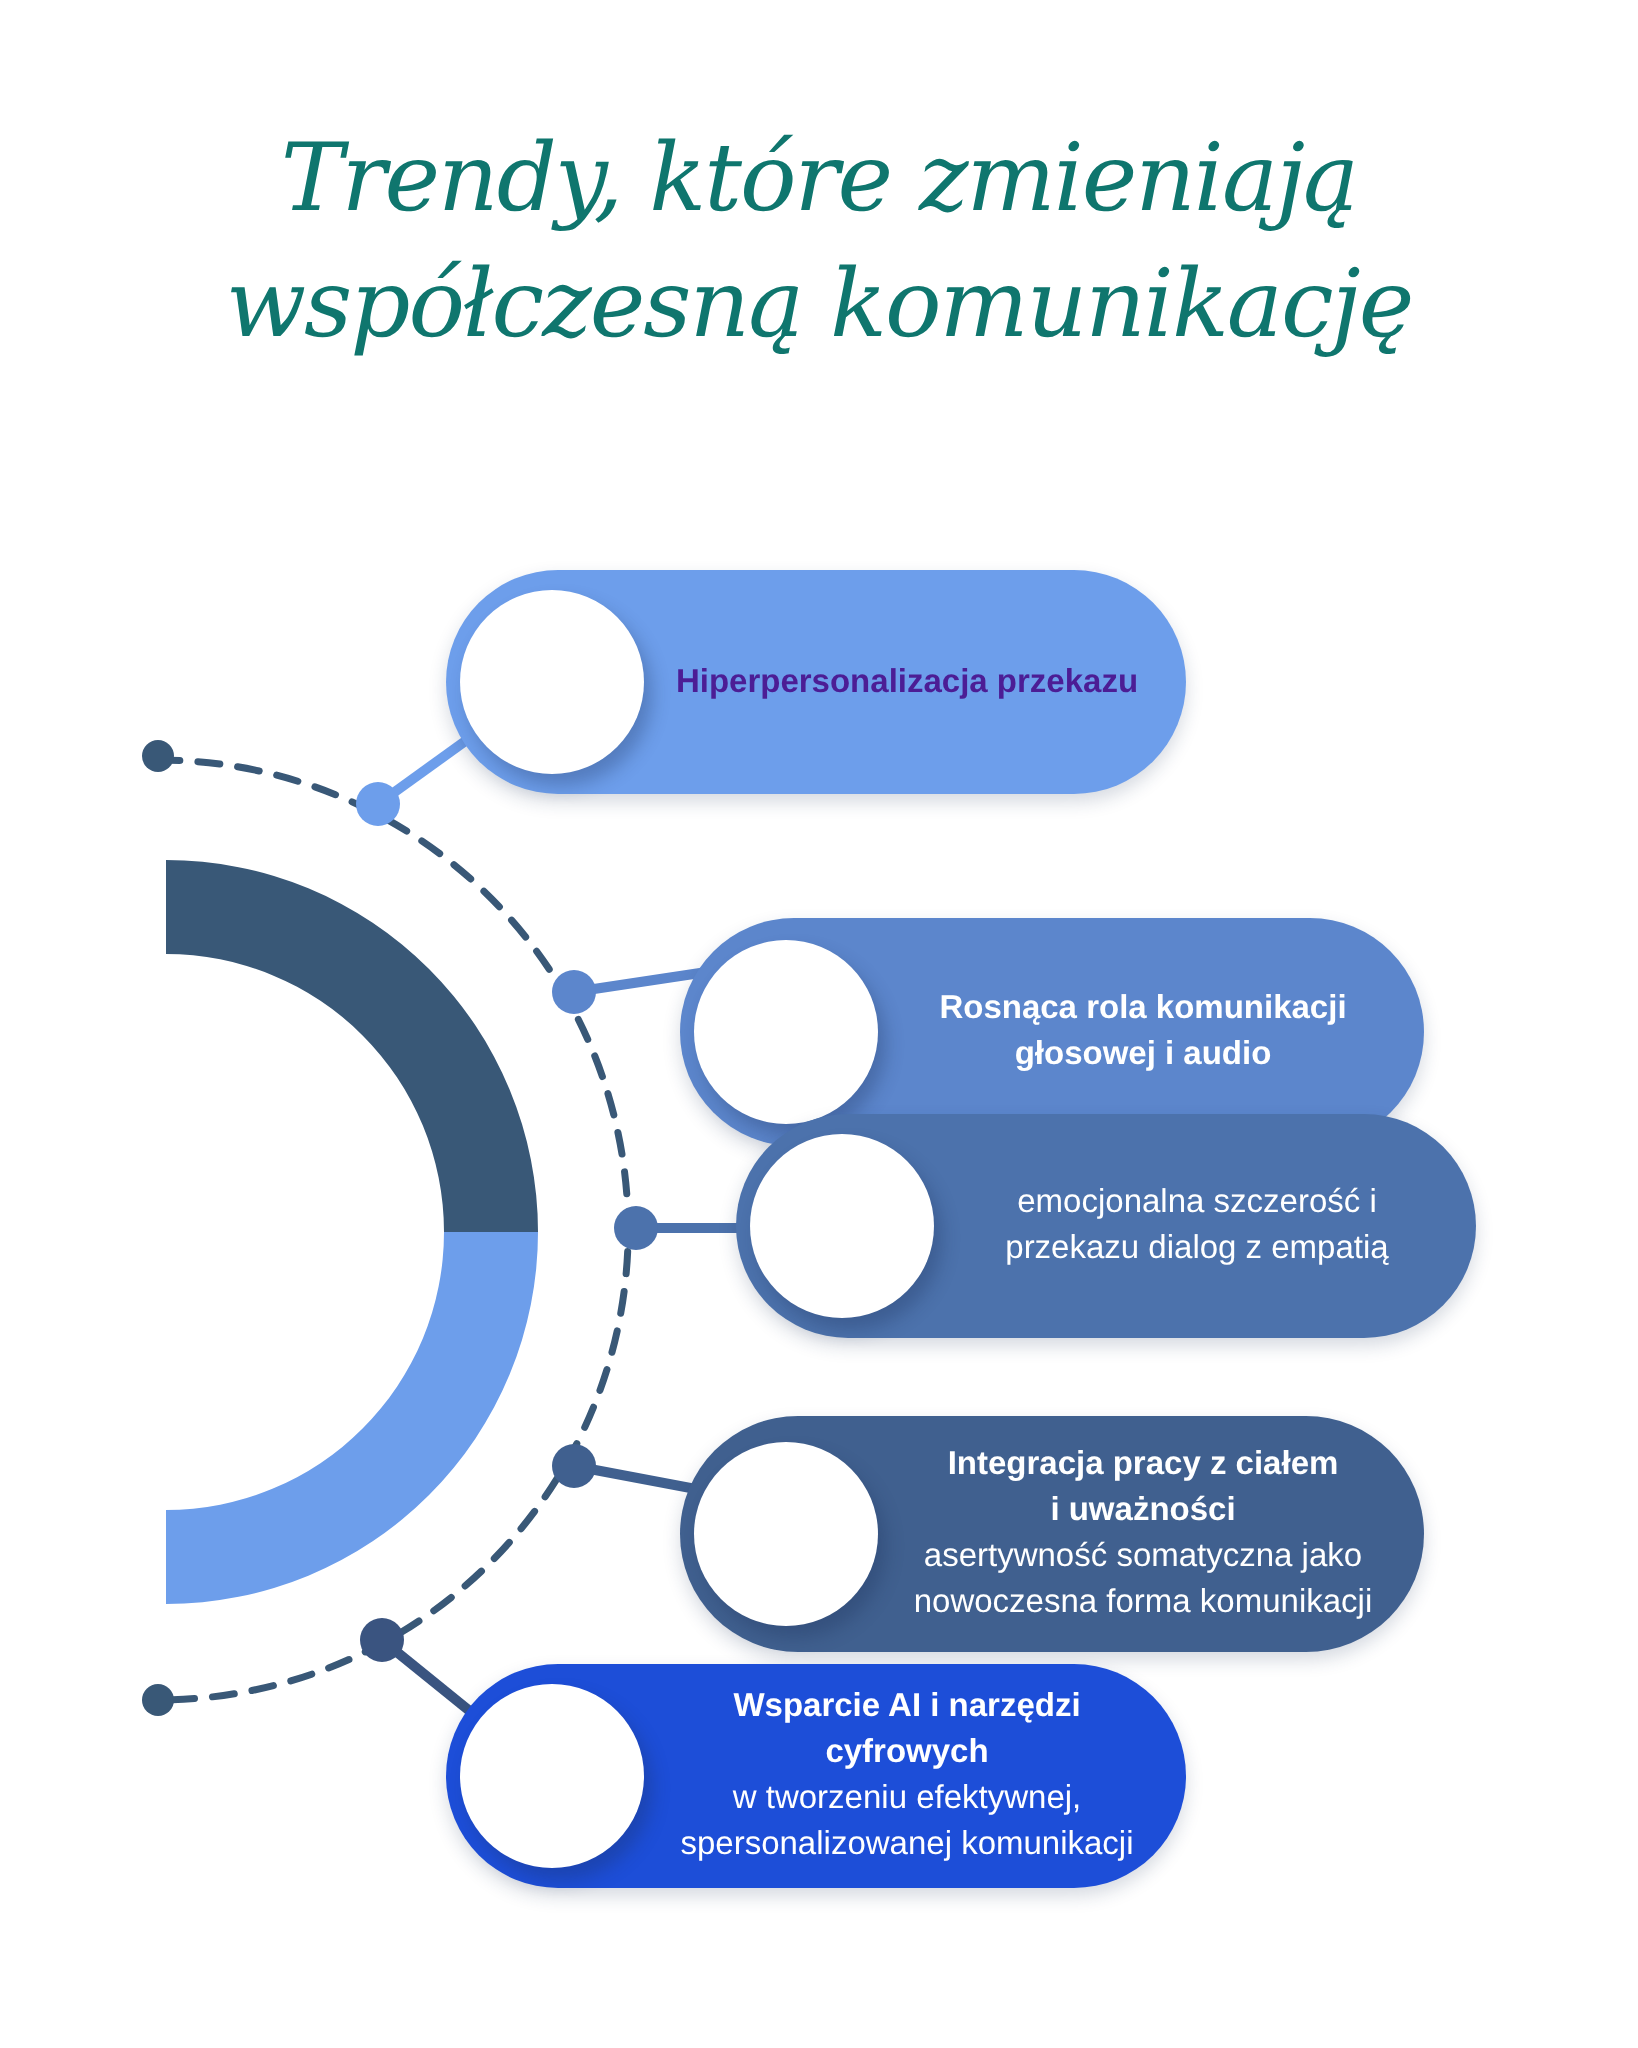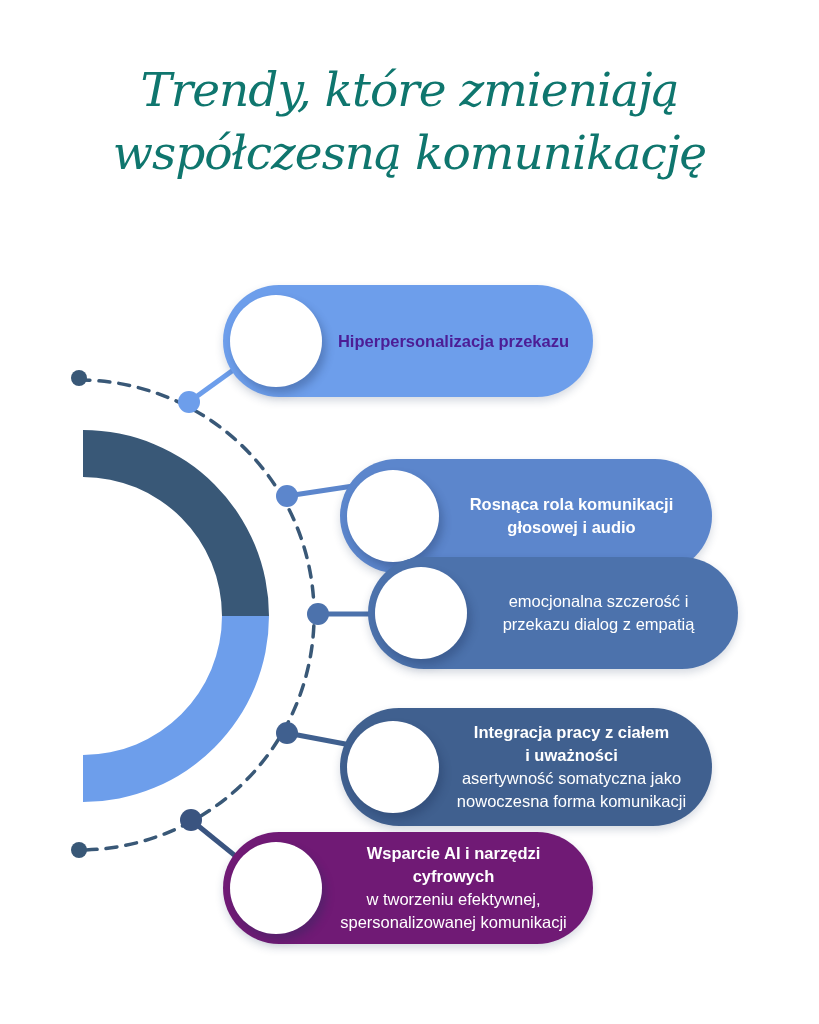--- a/index.html
+++ b/index.html
@@ -33,21 +33,21 @@
     text-align:center;color:#ffffff;
     font-size:16.5px;line-height:1.38;
   }
   .card-title{font-weight:bold;white-space:pre-line;}
   .card-body{white-space:pre-line;}
   .card-1{left:223px;top:285px;width:370px;height:112px;background:#6d9eeb;}
   .card-1 .card-title{color:#4c1d95;}
   .card-2{left:340px;top:423px;width:372px;height:114px;background:#5c86cc;margin-top:36px;}
   .card-3{left:368px;top:557px;width:370px;height:112px;background:#4c72ac;}
   .card-4{left:340px;top:693px;width:372px;height:118px;background:#40608f;margin-top:15px;}
-  .card-5{left:223px;top:832px;width:370px;height:112px;background:#701a75;}
+  .card-5{left:223px;top:832px;width:370px;height:112px;background:#1d4ed8;}
 </style>
 </head>
 <body>
 
 <div class="canvas">
 
   <div class="title">Trendy, które zmieniają
 współczesną komunikację</div>
 
   <svg class="deco" width="819" height="1024" viewBox="0 0 819 1024">

